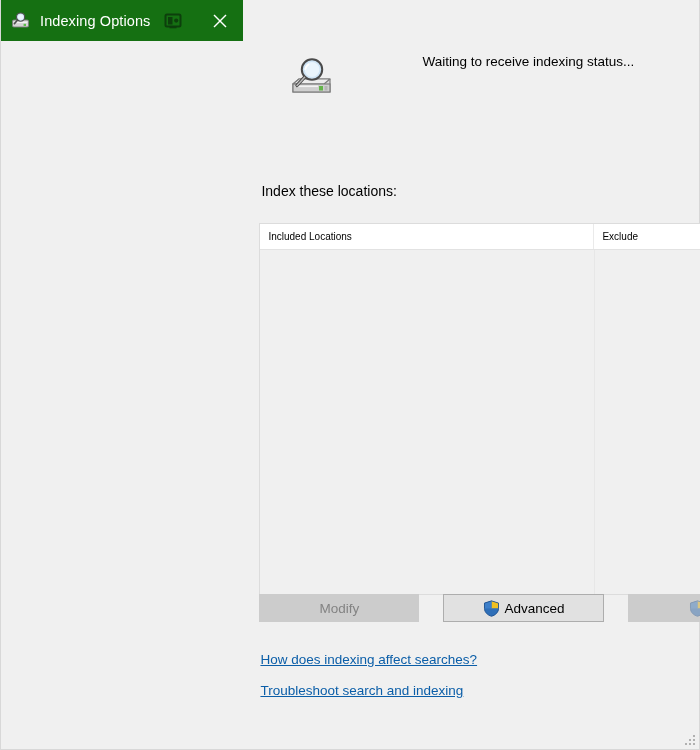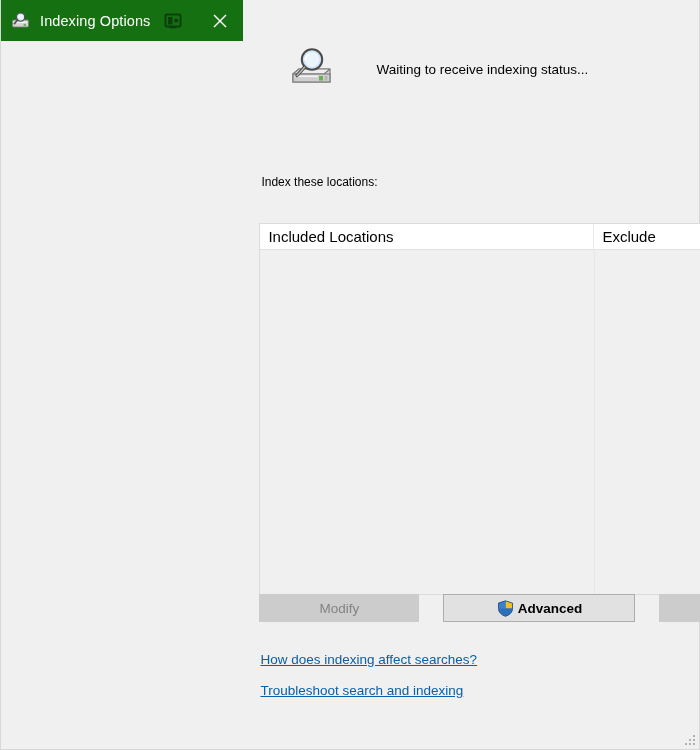--- a/index.html
+++ b/index.html
@@ -72,44 +72,45 @@
     flex: 1 1 auto;
     position: relative;
     background: #f0f0f0;
     padding: 0;
   }
 
   
   .status-row {
     position: absolute;
     left: 0;
-    top: 44px;
-    display: flex;
-    align-items: center;
+    top: 54px;
+    display: flex;
+    align-items: flex-start;
+    gap: 46px;
   }
   .status-icon {
     margin-left: 42px;
     width: 50px;
     height: 50px;
     flex: 0 0 auto;
     display: block;
   }
   .status-text {
     margin-left: 41px;
     font-size: 13.5px;
     color: #000000;
     white-space: nowrap;
   }
 
   
   .section-label {
     position: absolute;
     left: 18px;
-    top: 175px;
-    font-size: 12px;
+    top: 183px;
+    font-size: 14px;
     color: #000000;
     white-space: nowrap;
   }
 
   
   .listview {
     position: absolute;
     left: 16px;
     top: 223px;
     width: 668px;
@@ -122,21 +123,21 @@
   .list-header {
     display: flex;
     height: 26px;
     background: #ffffff;
     border-bottom: 1px solid #e2e2e2;
     box-sizing: border-box;
   }
   .list-header .col {
     display: flex;
     align-items: center;
-    font-size: 15px;
+    font-size: 10px;
     color: #000000;
     box-sizing: border-box;
     padding-left: 8px;
     white-space: nowrap;
     overflow: hidden;
     background: #ffffff;
   }
   .list-header .col.included {
     width: 334px;
     border-right: 1px solid #eaeaea;
@@ -185,21 +186,21 @@
     background: #e1e1e1;
     border: 1px solid #adadad;
     color: #000000;
   }
   .btn.disabled {
     background: #cccccc;
     border: 1px solid #cccccc;
     color: #838383;
   }
   .btn-modify  { width: 160px; }
-  .btn-advanced{ width: 192px; font-weight: bold; }
+  .btn-advanced{ width: 161px; }
   .btn-pause   { width: 180px; }
 
   .shield {
     display: block;
     flex: 0 0 auto;
   }
   .shield.dim { opacity: 0.42; }
 
   
   .link {

